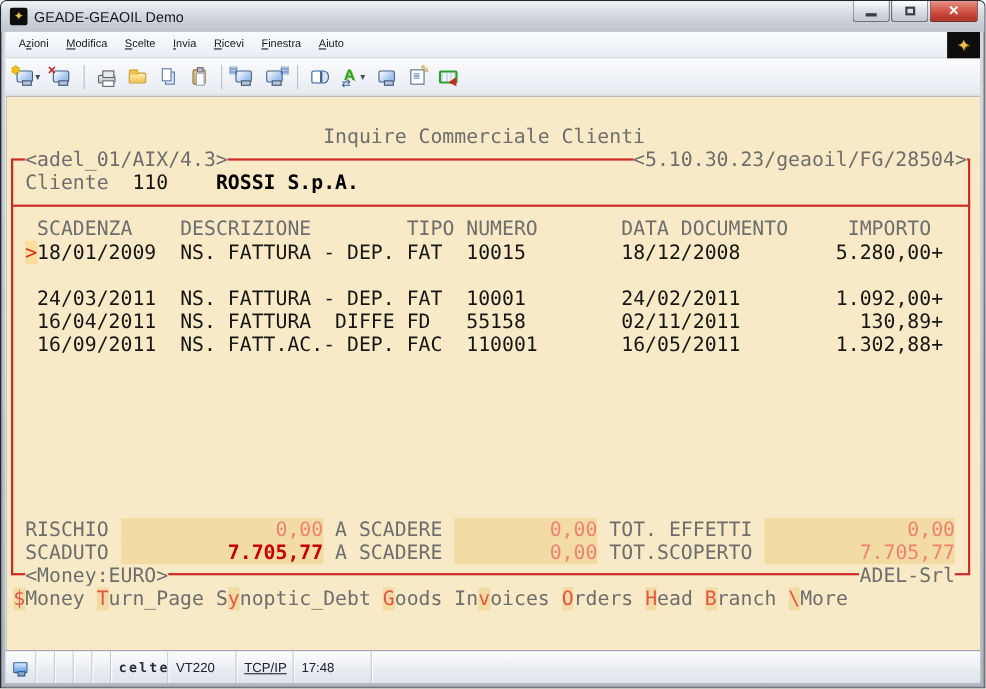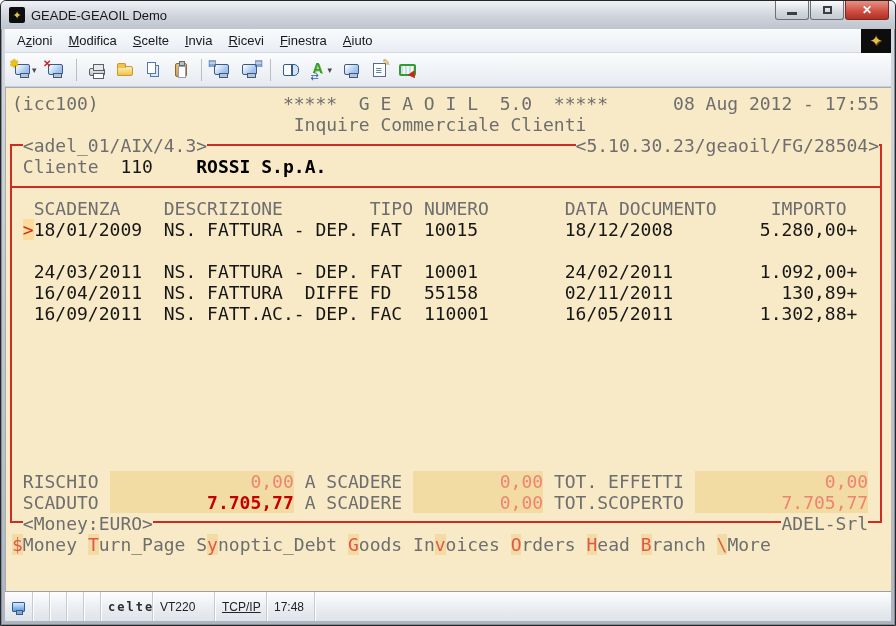--- a/index.html
+++ b/index.html
@@ -27,21 +27,21 @@
     justify-content:center;border-radius:0 0 3px 3px;margin-left:1px}
   .winbtn .bar{width:10px;height:3px;background:#3a3e44;margin-top:6px}
   .winbtn .box{width:9px;height:8px;border:2px solid #3a3e44;background:transparent}
   .winbtn.close{width:44px;background:linear-gradient(#e89186,#cf5042 55%,#b03123);border-color:#7a2a20;
     color:#fff;font-size:12px;font-weight:bold}
 
   
   .client{position:absolute;left:4px;right:4px;top:28px;bottom:4px;background:#f5f7fa;overflow:hidden}
   .menubar{position:relative;height:24px;background:linear-gradient(#f9fbfd,#e9edf3);
     border-bottom:1px solid #d4d9df;display:flex;align-items:center;padding-left:4px}
-  .menu-item{font-size:13px;color:#15181c;padding:3px 8px;cursor:default}
+  .menu-item{font-size:10px;color:#15181c;padding:3px 8px;cursor:default}
   .menu-item u{text-decoration:underline}
   .menu-gold{position:absolute;right:0;top:0;width:30px;height:24px;background:#0d0d0d;
     display:flex;align-items:center;justify-content:center}
   .menu-gold::before{content:"✦";color:#e5c04a;font-size:15px;text-shadow:1px 1px 1px #7a5c00}
 
   
   .toolbar{height:34px;background:linear-gradient(#fbfcfe,#e6eaf0);border-bottom:1px solid #c9ced5;
     display:flex;align-items:center;padding:0 6px;gap:2px}
   .tbtn{height:26px;min-width:26px;display:flex;align-items:center;justify-content:center;
     border:1px solid transparent;border-radius:3px;padding:0 3px}
@@ -216,21 +216,20 @@
         </div>
         <div class="tbtn">
           <span class="ticon i-keyboard-icon"></span>
         </div>
       </div>
 
     <div class="terminal">
       <div class="red-box"></div>
       <div class="red-line"></div>
 
-    <div class="tline" style="top: 6px;"><span class="seg gray">(icc100)</span><span class="seg sp">                 </span><span class="seg gray">*****  G E A O I L  5.0  *****</span><span class="seg sp">      </span><span class="seg gray">08 Aug 2012 - 17:55</span></div>
         <div class="tline" style="top: 27px; text-align: right;"><span class="seg sp">                          </span><span class="seg gray">Inquire Commerciale Clienti</span></div>
         <div class="tline" style="top: 48px;"><span class="seg sp"> </span><span class="seg gray-ovl">&lt;adel_01/AIX/4.3&gt;</span><span class="seg sp">                                  </span><span class="seg gray-ovl">&lt;5.10.30.23/geaoil/FG/28504&gt;</span></div>
         <div class="tline" style="top: 69px; text-decoration: underline;"><span class="seg sp"> </span><span class="seg gray">Cliente</span><span class="seg sp">  </span><span class="seg black">110</span><span class="seg sp">    </span><span class="seg black-bold">ROSSI S.p.A.</span></div>
         <div class="tline" style="top: 111px;"><span class="seg sp">  </span><span class="seg gray">SCADENZA</span><span class="seg sp">    </span><span class="seg gray">DESCRIZIONE</span><span class="seg sp">        </span><span class="seg gray">TIPO</span><span class="seg sp"> </span><span class="seg gray">NUMERO</span><span class="seg sp">       </span><span class="seg gray">DATA DOCUMENTO</span><span class="seg sp">     </span><span class="seg gray">IMPORTO</span></div>
         <div class="tline" style="top: 132px;"><span class="seg sp"> </span><span class="seg cursor">&gt;</span><span class="seg black">18/01/2009</span><span class="seg sp">  </span><span class="seg black">NS. FATTURA - DEP.</span><span class="seg sp"> </span><span class="seg black">FAT</span><span class="seg sp">  </span><span class="seg black">10015</span><span class="seg sp">        </span><span class="seg black">18/12/2008</span><span class="seg sp">        </span><span class="seg black">5.280,00+</span></div>
         <div class="tline" style="top: 174px;"><span class="seg sp">  </span><span class="seg black">24/03/2011</span><span class="seg sp">  </span><span class="seg black">NS. FATTURA - DEP.</span><span class="seg sp"> </span><span class="seg black">FAT</span><span class="seg sp">  </span><span class="seg black">10001</span><span class="seg sp">        </span><span class="seg black">24/02/2011</span><span class="seg sp">        </span><span class="seg black">1.092,00+</span></div>
         <div class="tline" style="top: 195px;"><span class="seg sp">  </span><span class="seg black">16/04/2011</span><span class="seg sp">  </span><span class="seg black">NS. FATTURA  DIFFE</span><span class="seg sp"> </span><span class="seg black">FD</span><span class="seg sp">   </span><span class="seg black">55158</span><span class="seg sp">        </span><span class="seg black">02/11/2011</span><span class="seg sp">          </span><span class="seg black">130,89+</span></div>
         <div class="tline" style="top: 216px;"><span class="seg sp">  </span><span class="seg black">16/09/2011</span><span class="seg sp">  </span><span class="seg black">NS. FATT.AC.- DEP.</span><span class="seg sp"> </span><span class="seg black">FAC</span><span class="seg sp">  </span><span class="seg black">110001</span><span class="seg sp">       </span><span class="seg black">16/05/2011</span><span class="seg sp">        </span><span class="seg black">1.302,88+</span></div>
         <div class="tline" style="top: 237px;"></div>
         <div class="tline" style="top: 258px;"></div>
@@ -250,18 +249,18 @@
     <div class="sb-cell" style="width: 28px; justify-content: center;">
           <div class="sb-icon"></div>
         </div>
         <div class="sb-cell" style="width: 17px;"></div>
         <div class="sb-cell" style="width: 17px;"></div>
         <div class="sb-cell" style="width: 17px;"></div>
         <div class="sb-cell" style="width: 17px;"></div>
         <div class="sb-cell sb-leds" style="width: 52px;">celte</div>
         <div class="sb-cell" style="width: 62px;">VT220</div>
         <div class="sb-cell" style="width: 52px; text-decoration: underline;">TCP/IP</div>
-        <div class="sb-cell" style="width: 48px;">17:48</div>
+        <div class="sb-cell" style="width: 71px;">17:48</div>
         <div class="sb-cell" style="flex: 1 1 0%; border-right: none;"></div>
       </div>
 
   </div>
 </div>
 
 </body></html>

